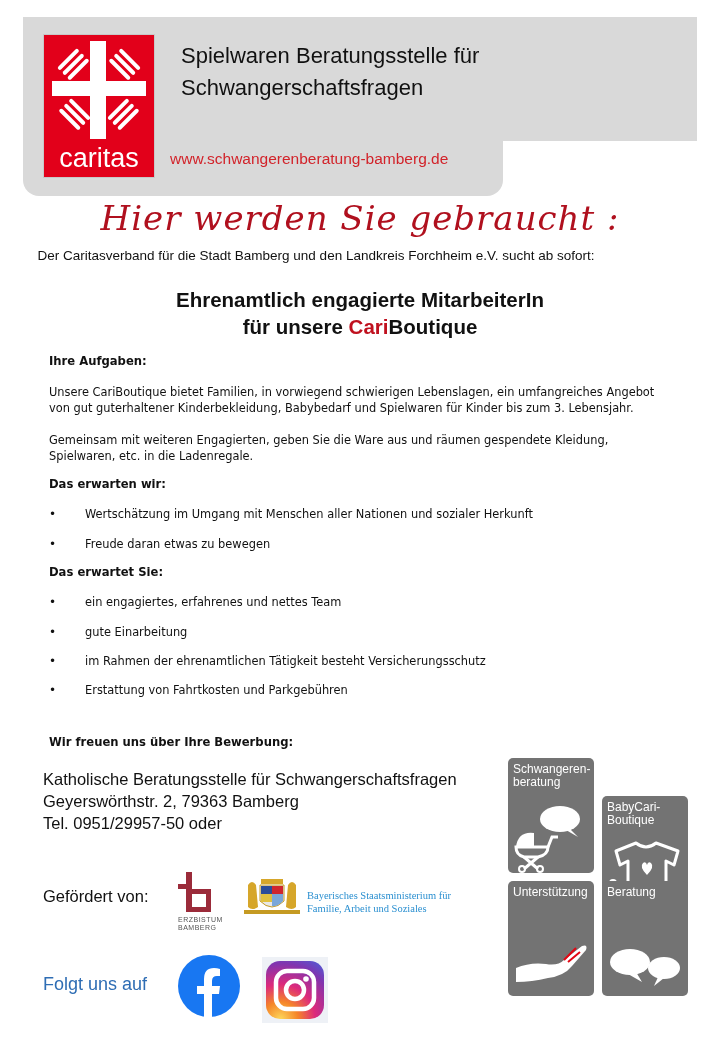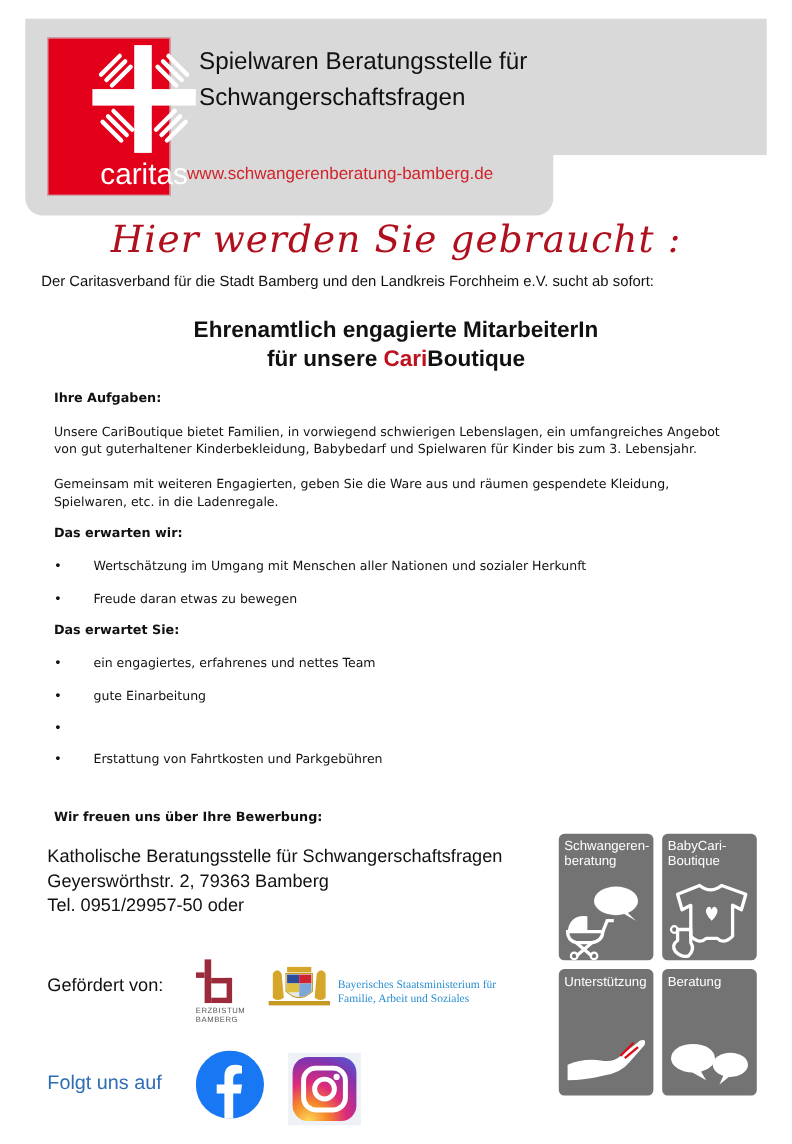--- a/index.html
+++ b/index.html
@@ -2,21 +2,21 @@
 <html><head>
 <meta charset="utf-8">
 <style>
   html, body { margin:0; padding:0; background:#ffffff; }
   body { width:720px; height:1040px; position:relative; overflow:hidden; font-family:"DejaVu Sans", sans-serif; color:#111; }
   .abs { position:absolute; }
 
   
   .hdr-top { left:23px; top:17px; width:674px; height:124px; background:#d9d9d9; }
   .hdr-bot { left:23px; top:140px; width:480px; height:56px; background:#d9d9d9; border-radius:0 0 16px 16px; }
-  .logo { left:43px; top:34px; width:112px; height:144px; background:#e2001a; border:1px solid #c8c8c8; box-sizing:border-box;padding-left:32px; }
+  .logo { left:43px; top:34px; width:112px; height:144px; background:#e2001a; border:1px solid #c8c8c8; box-sizing:border-box; }
   .logo svg { display:block; }
   .hdr-title { left:181px; top:40px; font-family:"Liberation Sans", sans-serif; font-size:22px; line-height:32px; color:#111; }
   .hdr-url { left:170px; top:150px; font-family:"Liberation Sans", sans-serif; font-size:15.5px; color:#d2232a; }
 
   .headline { left:0; width:720px; top:198px; text-align:center; font-family:"DejaVu Serif", serif; font-style:italic; font-size:34px; color:#b0101e; letter-spacing:1px; }
   .subline { left:0; width:632px; top:248px; text-align:center; font-family:"Liberation Sans", sans-serif; font-size:13.5px; color:#111; }
   .jobtitle { left:0; width:720px; top:286px; text-align:center; font-family:"Liberation Sans", sans-serif; font-weight:bold; font-size:20.5px; line-height:27px; color:#111; }
   .jobtitle .cari { color:#c0111f; }
 
   .body { left:49px; width:610px; font-family:"DejaVu Sans", sans-serif; font-size:11.4px; color:#111; }
@@ -109,20 +109,21 @@
 <div class="abs body bul" style="top:594px;">
     <span class="dot">•</span>
     <span>ein engagiertes, erfahrenes und nettes Team</span>
   </div>
 <div class="abs body bul" style="top:624px;">
     <span class="dot">•</span>
     <span>gute Einarbeitung</span>
   </div>
 <div class="abs body bul" style="top:653px;">
     <span class="dot">•</span>
+    <span>im Rahmen der ehrenamtlichen Tätigkeit besteht Versicherungsschutz</span>
   </div>
 <div class="abs body bul" style="top:682px;">
     <span class="dot">•</span>
     <span>Erstattung von Fahrtkosten und Parkgebühren</span>
   </div>
 
 <div class="abs body h" style="top:735px;">Wir freuen uns über Ihre Bewerbung:</div>
 
 <div class="abs contact">
   <div>Katholische Beratungsstelle für Schwangerschaftsfragen</div>
@@ -195,21 +196,21 @@
     <path d="M62 36 L70 44 L58 37 Z" fill="#fff"></path>
     <path d="M8 54 Q10 38 26 40 L26 54 Z" fill="#fff"></path>
     <path d="M8 54 H40 Q40 62 30 64 H16 Q8 62 8 54 Z" fill="none" stroke="#fff" stroke-width="3"></path>
     <path d="M40 54 L44 44 H50" fill="none" stroke="#fff" stroke-width="3"></path>
     <path d="M16 64 L30 76 M30 64 L16 76" stroke="#fff" stroke-width="3"></path>
     <circle cx="14" cy="76" r="3" fill="none" stroke="#fff" stroke-width="2"></circle>
     <circle cx="32" cy="76" r="3" fill="none" stroke="#fff" stroke-width="2"></circle>
   </svg>
 </div>
 
-<div class="abs tile" style="left:602px; top:758px;">
+<div class="abs tile" style="left:602px; top:796px;">
   <div>BabyCari-</div>
   <div>Boutique</div>
   <svg width="86" height="80" viewBox="0 0 86 80">
     <path d="M34 12 Q44 20 54 12 L76 20 L72 34 L64 30 V58 Q56 66 50 60 H40 Q34 66 26 58 V30 L18 34 L14 20 Z" fill="none" stroke="#fff" stroke-width="3" stroke-linejoin="round"></path>
     <path d="M45 44 Q37 36 41 32 Q44 30 45 34 Q46 30 49 32 Q53 36 45 44 Z" fill="#fff"></path>
     <path d="M14 52 H26 V64 Q30 70 24 76 Q18 78 12 72 Q8 66 14 62 Z" fill="none" stroke="#fff" stroke-width="3" stroke-linejoin="round"></path>
     <circle cx="11" cy="52" r="3" fill="none" stroke="#fff" stroke-width="2"></circle>
   </svg>
 </div>
 

